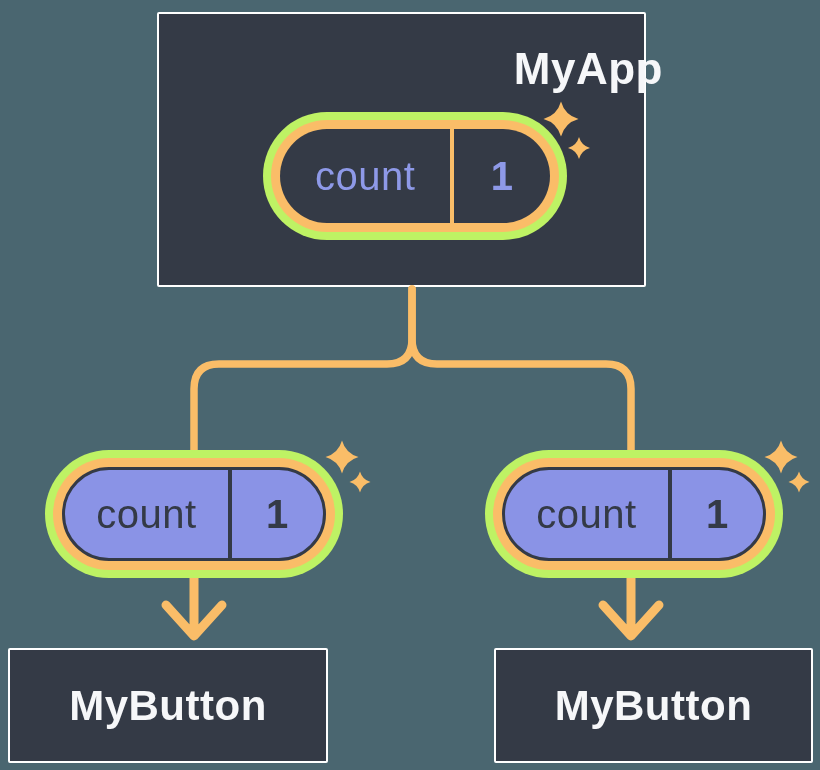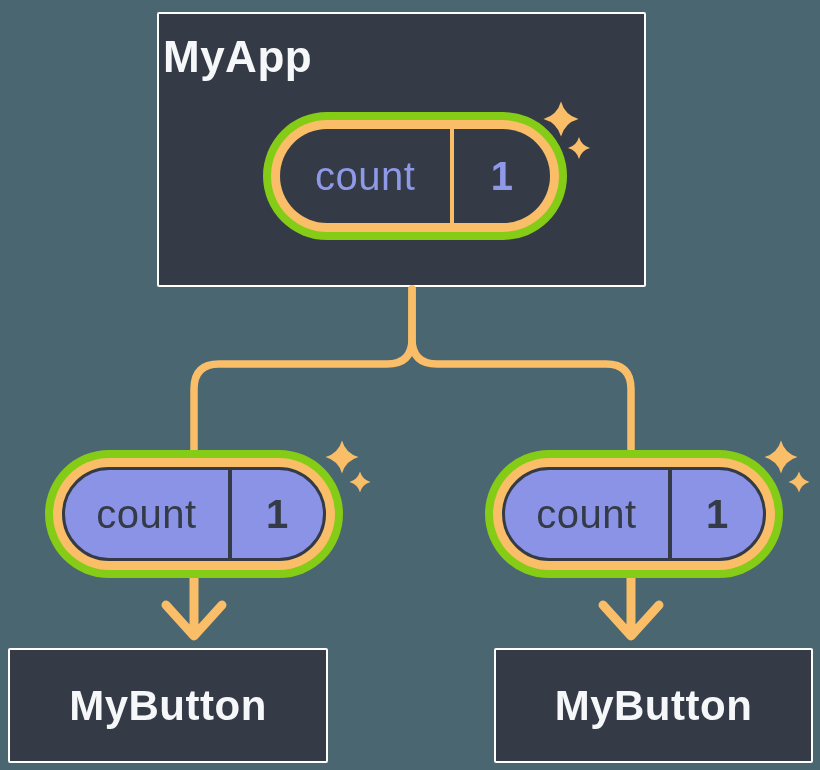--- a/index.html
+++ b/index.html
@@ -24,44 +24,44 @@
     position: absolute;
     background: #343A46;
     border: 2px solid #FFFFFF;
     border-radius: 2px;
     box-sizing: border-box;
     z-index: 0;
   }
   .root-label {
     position: absolute;
     left: 163px;
-    top: 32px;
+    top: 44px;
     width: 500px;
-    text-align: left;
+    text-align: right;
     color: #F6F7F9;
     font-size: 44px;
     font-weight: bold;
     letter-spacing: 0.5px;
     z-index: 3;
   }
   .child-card {
     display: flex;
     align-items: center;
     justify-content: center;
   }
   .child-label {
     color: #F6F7F9;
     font-size: 42px;
     font-weight: bold;
     letter-spacing: 0.5px;
   }
   .pill {
     position: absolute;
     z-index: 2;
-    background: #84cc16;
+    background: #bef264;
     border-radius: 999px;
     padding: 8px;
     box-sizing: border-box;
   }
   .pill-mid {
     width: 100%; height: 100%;
     background: #FABD68;
     border-radius: 999px;
     padding: 9px;
     box-sizing: border-box;

